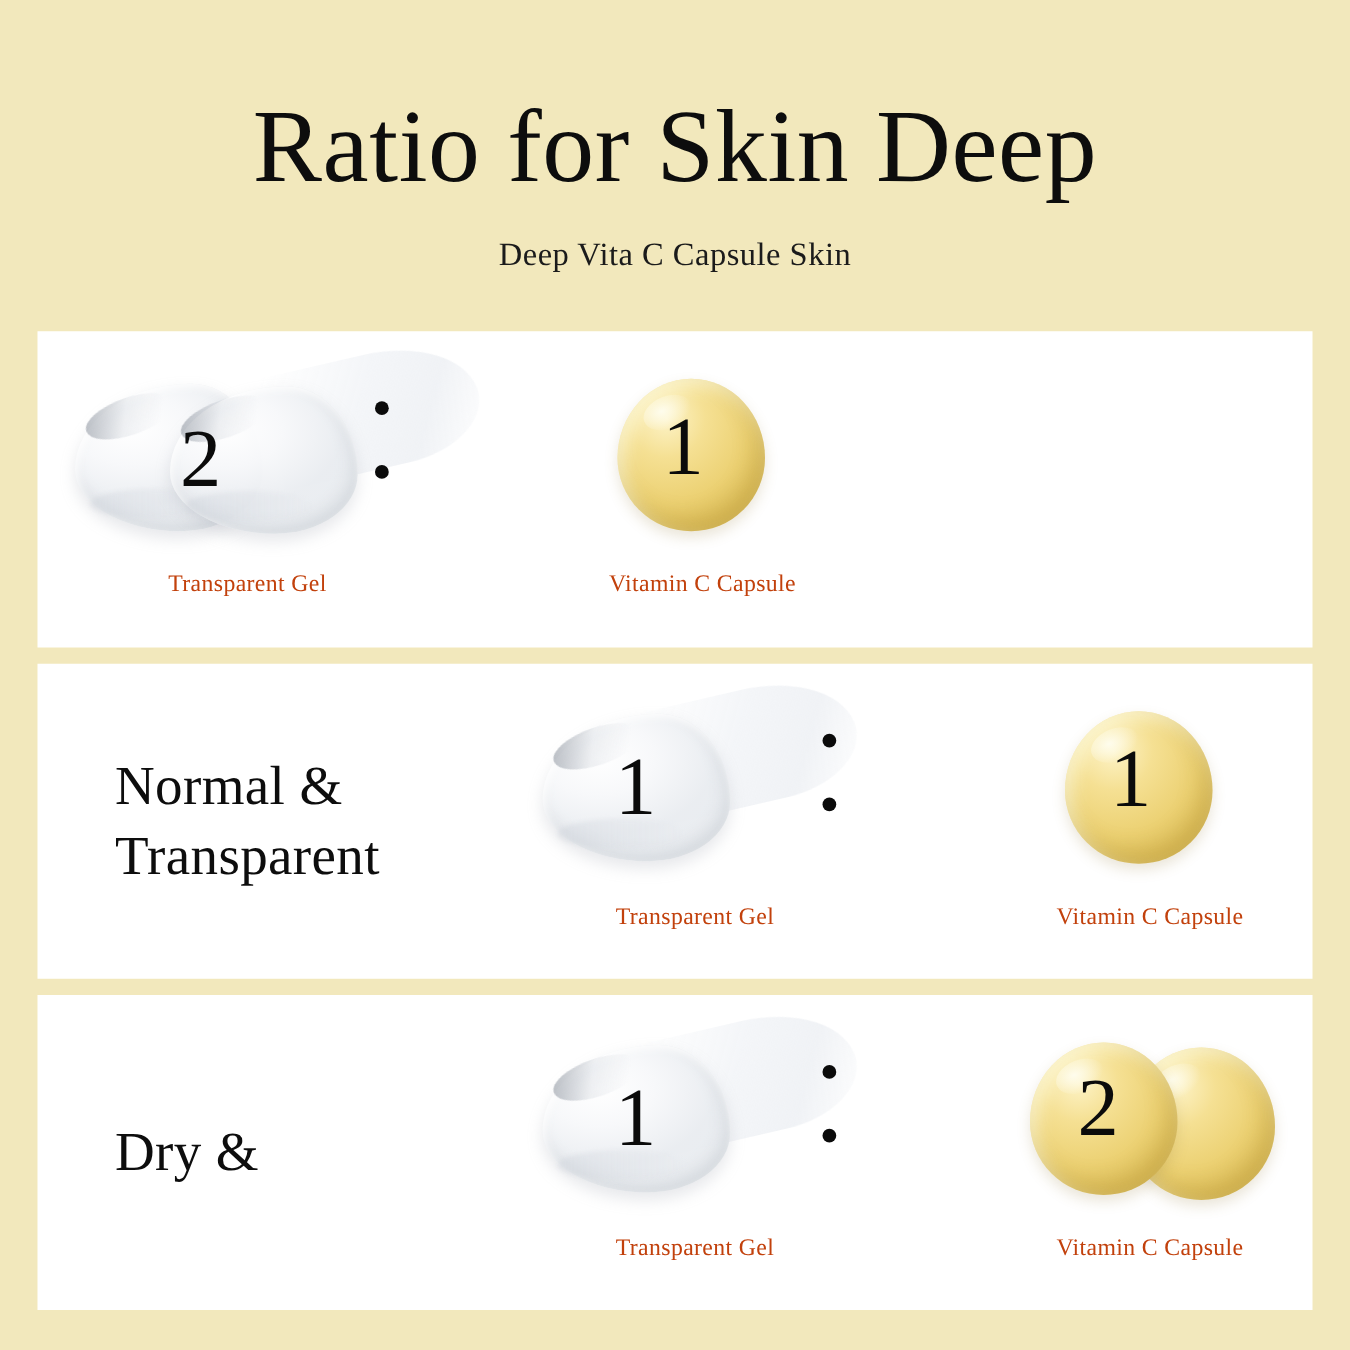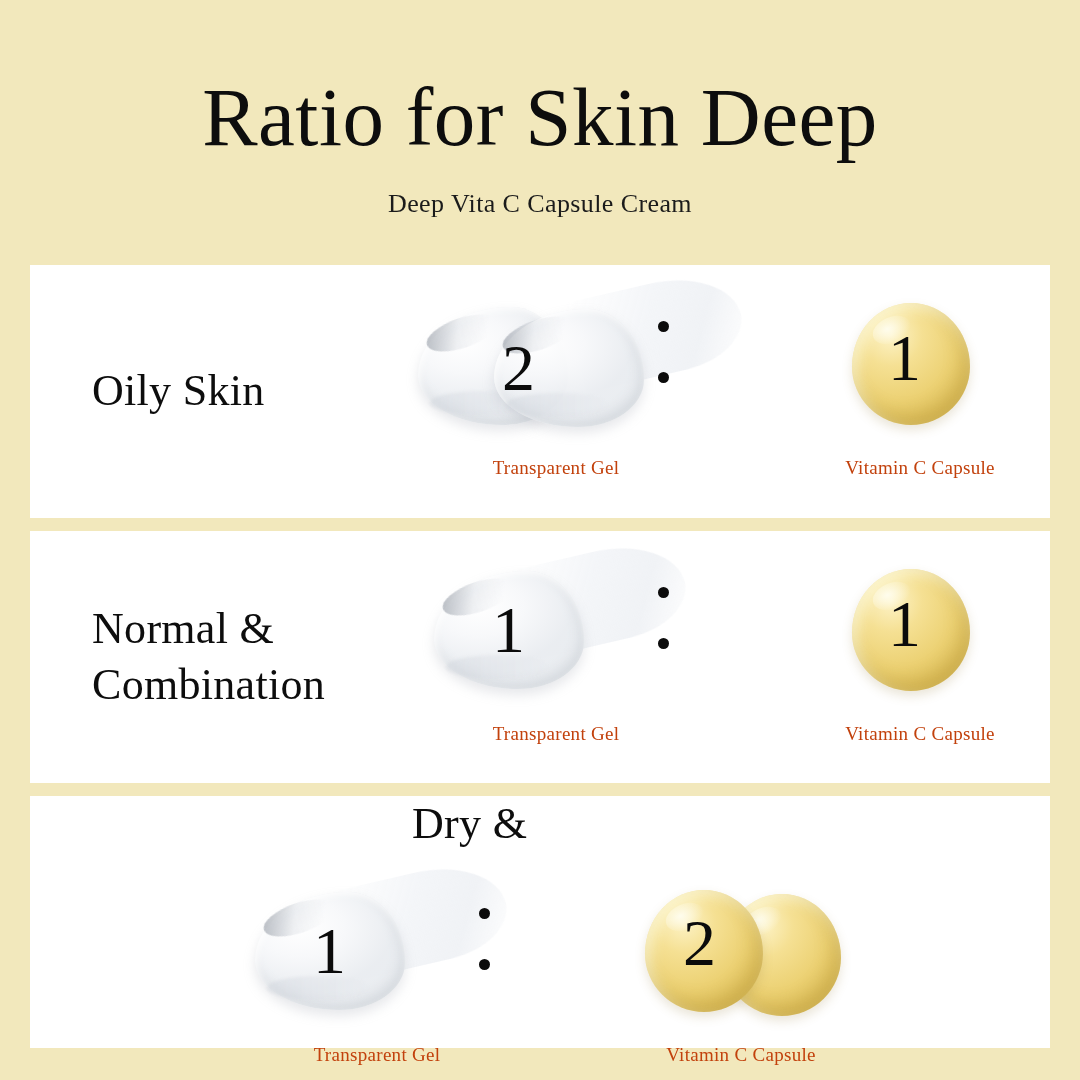--- a/index.html
+++ b/index.html
@@ -48,21 +48,21 @@
   }
   .row-card {
     position:relative;
     width:1020px;
     background:#ffffff;
     display:flex;
     align-items:center;
   }
   .row-card.r1 { height:253px; margin-bottom:13px; }
   .row-card.r2 { height:252px; margin-bottom:13px;gap:36px; }
-  .row-card.r3 { height:252px;flex-direction:column; }
+  .row-card.r3 { height:252px; }
 
   
   .skin-label {
     width:380px;
     padding-left:62px;
     font-family:"Liberation Serif", serif;
     font-size:44px;
     line-height:1.28;
     font-weight:400;
     color:#0d0d0d;
@@ -207,30 +207,27 @@
     width:11px; height:11px;
     border-radius:50%;
     background:#0b0b0b;
   }
 </style>
 </head>
 <body>
 
 <div class="header">
   <div class="page-title">Ratio for Skin Deep</div>
-  <div class="page-subtitle">Deep Vita C Capsule Cream</div>
+  <div class="page-subtitle">Deep Vita C Capsule Skin</div>
 </div>
 
 <div class="rows">
 
   <div class="row-card r1">
 
-    <div class="skin-label">
-      <span class="ln">Oily Skin</span>
-    </div>
 
     <div class="ratio-area">
 
       <div class="ing-block ing-gel">
         <div class="visual">
           <div class="gel-wrap gel-double">
             <div class="gel-tail"></div>
             <div class="gel back"></div>
             <div class="gel front"></div>
           </div>
@@ -254,21 +251,21 @@
         <div class="ing-caption">Vitamin C Capsule</div>
       </div>
 
     </div>
   </div>
 
   <div class="row-card r2">
 
     <div class="skin-label">
       <span class="ln">Normal &amp;</span>
-      <span class="ln">Combination</span>
+      <span class="ln">Transparent</span>
     </div>
 
     <div class="ratio-area">
 
       <div class="ing-block ing-gel">
         <div class="visual">
           <div class="gel-wrap gel-single">
             <div class="gel-tail"></div>
             <div class="gel"></div>
           </div>

